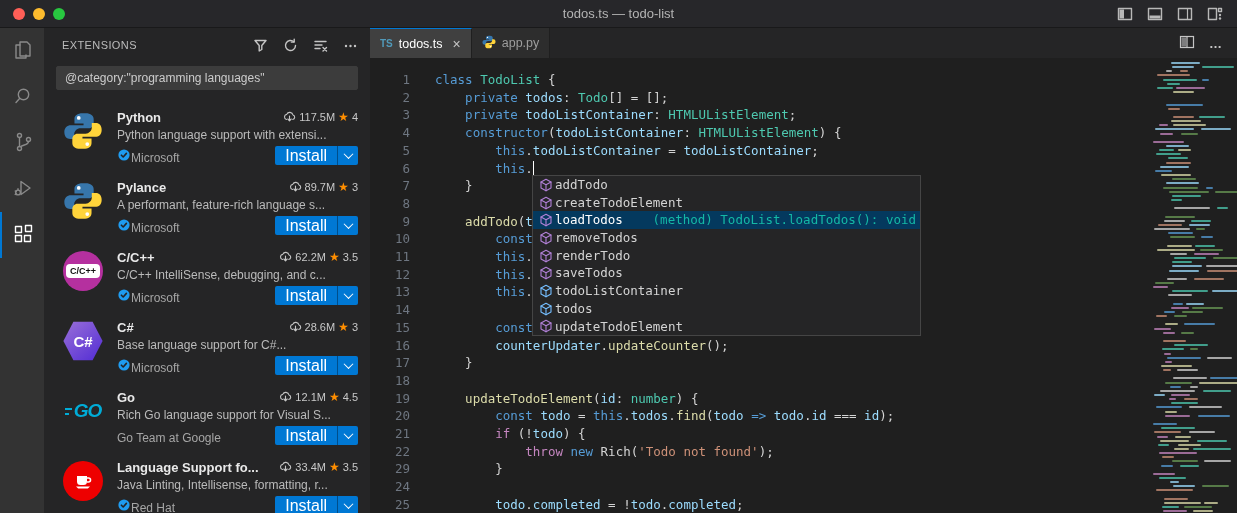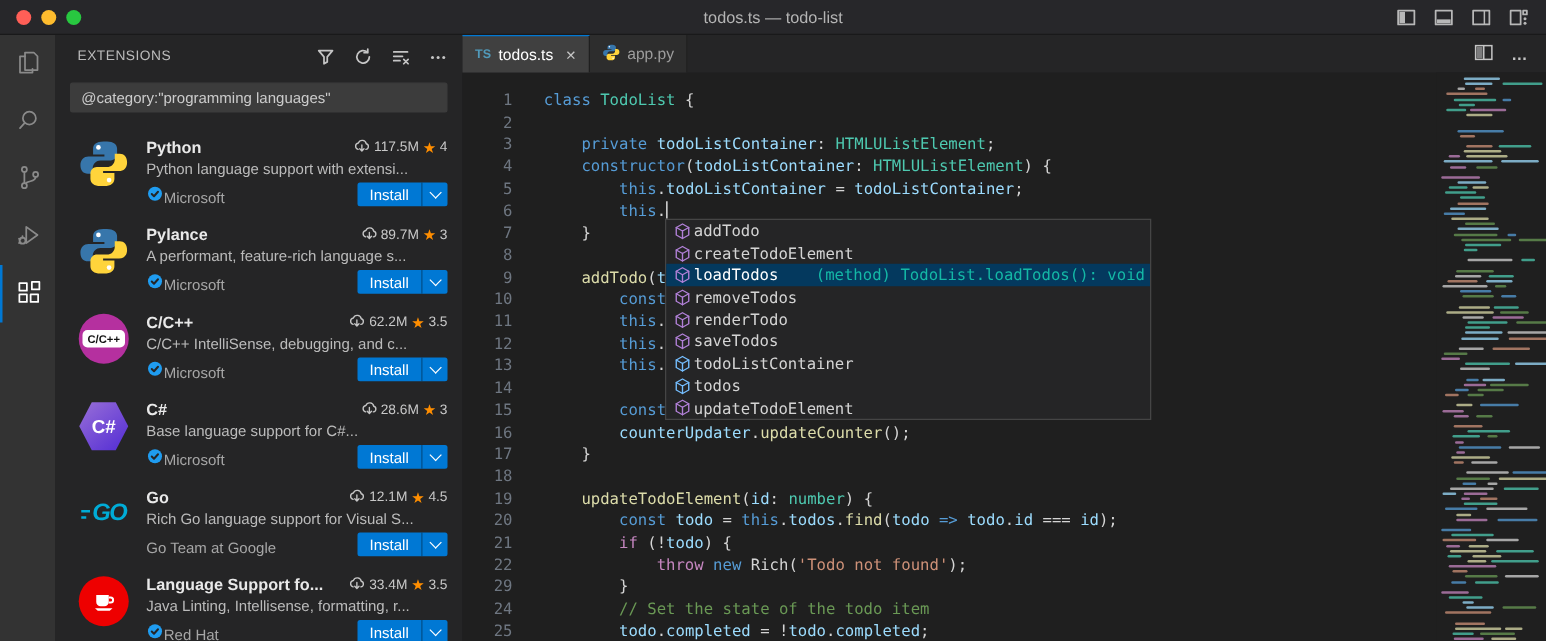--- a/index.html
+++ b/index.html
@@ -44,21 +44,21 @@
   .ext-toprow { display:flex; align-items:baseline; }
   .ext-name { font-size:13px; font-weight:bold; color:#e9e9e9; white-space:nowrap; overflow:hidden;
               text-overflow:ellipsis; max-width:150px; }
   .ext-stats { margin-left:auto; display:flex; align-items:center; gap:3px; font-size:11px; color:#c8c8c8; white-space:nowrap; }
   .star { color:#ff8e00; font-size:12px; }
   .ext-desc { margin-top:3px; font-size:12px; color:#bbbbbb; white-space:nowrap; overflow:hidden; text-overflow:ellipsis; }
   .ext-pubrow { margin-top:4px; display:flex; align-items:flex-end; gap:0; }
   .ext-pub { font-size:12px; color:#a6a6a6; white-space:nowrap; }
   .install-btn { margin-left:auto; display:flex; align-items:stretch; height:19px; border-radius:2px;
                  overflow:hidden; background:#0078d4; color:#fff; cursor:pointer; }
-  .install-main { padding:1px 10px 0; font-size:12px; display:flex; align-items:center; }
+  .install-main { padding:1px 10px 0; font-size:16px; display:flex; align-items:center; }
   .install-chev { width:21px; border-left:1px solid rgba(0,0,0,.35); display:flex; align-items:center; justify-content:center; }
   .chev { width:7px; height:7px; border-right:1.6px solid #fff; border-bottom:1.6px solid #fff;
           transform:rotate(45deg) translate(-1px,-1px); }
 
   
   .ic-circle { border-radius:50%; display:flex; align-items:center; justify-content:center; }
   .cpp-icon { width:40px; height:40px; background:#b5309f; }
   .cpp-pill { background:#fff; color:#111; font-weight:bold; font-size:9px; padding:2px 4px; border-radius:4px; }
   .csharp-icon { width:40px; height:40px; background:linear-gradient(140deg,#9a70d8,#512bd4);
                  clip-path:polygon(26% 2%, 74% 2%, 99% 50%, 74% 98%, 26% 98%, 1% 50%);
@@ -470,20 +470,21 @@
       </div>
 
       <div class="codearea">
         <div class="code-scroll" id="code">
   <div class="code-line">
     <span class="gutter">1</span>
     <span class="lcontent"><span class="tok-kw">class</span><span class="tok-pln"> </span><span class="tok-type">TodoList</span><span class="tok-pln"> {</span></span>
   </div>
   <div class="code-line">
     <span class="gutter">2</span>
+    <span class="lcontent"><span class="tok-pln">    </span><span class="tok-kw">private</span><span class="tok-pln"> </span><span class="tok-var">todos</span><span class="tok-pln">: </span><span class="tok-type">Todo</span><span class="tok-pln">[] = [];</span></span>
   </div>
   <div class="code-line">
     <span class="gutter">3</span>
     <span class="lcontent"><span class="tok-pln">    </span><span class="tok-kw">private</span><span class="tok-pln"> </span><span class="tok-var">todoListContainer</span><span class="tok-pln">: </span><span class="tok-type">HTMLUListElement</span><span class="tok-pln">;</span></span>
   </div>
   <div class="code-line">
     <span class="gutter">4</span>
     <span class="lcontent"><span class="tok-pln">    </span><span class="tok-kw">constructor</span><span class="tok-pln">(</span><span class="tok-var">todoListContainer</span><span class="tok-pln">: </span><span class="tok-type">HTMLUListElement</span><span class="tok-pln">) {</span></span>
   </div>
   <div class="code-line">
@@ -557,21 +558,21 @@
   <div class="code-line">
     <span class="gutter">22</span>
     <span class="lcontent"><span class="tok-pln">            </span><span class="tok-ctl">throw</span><span class="tok-pln"> </span><span class="tok-kw">new</span><span class="tok-pln"> </span><span class="tok-pln">Rich</span><span class="tok-pln">(</span><span class="tok-str">'Todo not found'</span><span class="tok-pln">);</span></span>
   </div>
   <div class="code-line">
     <span class="gutter">29</span>
     <span class="lcontent"><span class="tok-pln">        }</span></span>
   </div>
   <div class="code-line">
     <span class="gutter">24</span>
-    <span class="lcontent"><span class="tok-pln">        </span><span class="tok-cmt">// Set the state of the todo item</span></span>
+    <span class="lcontent"><span class="tok-pln">        </span></span>
   </div>
   <div class="code-line">
     <span class="gutter">25</span>
     <span class="lcontent"><span class="tok-pln">        </span><span class="tok-var">todo</span><span class="tok-pln">.</span><span class="tok-var">completed</span><span class="tok-pln"> = !</span><span class="tok-var">todo</span><span class="tok-pln">.</span><span class="tok-var">completed</span><span class="tok-pln">;</span></span>
   </div>
           </div>
 
         <div class="suggest" id="suggest">
   <div class="sg-row">
     <span class="sg-icon" style="color:#b180d7">

